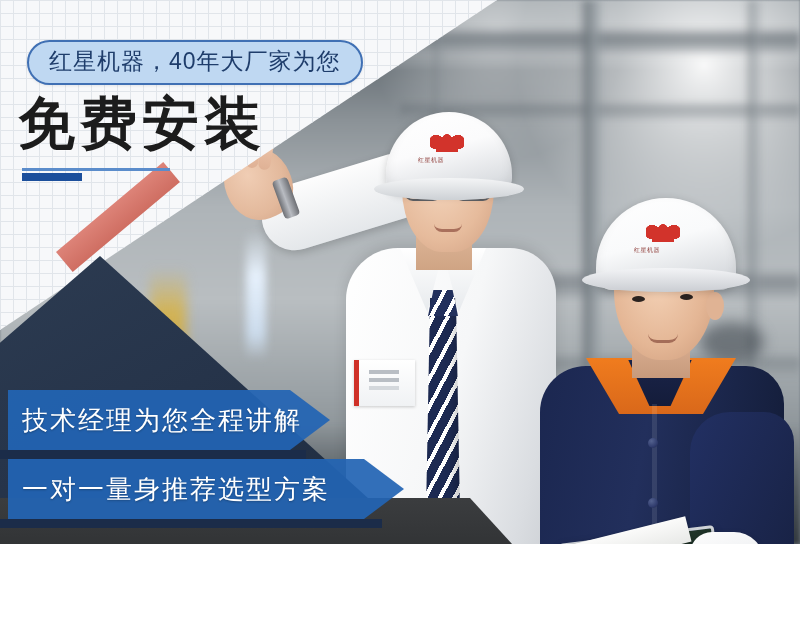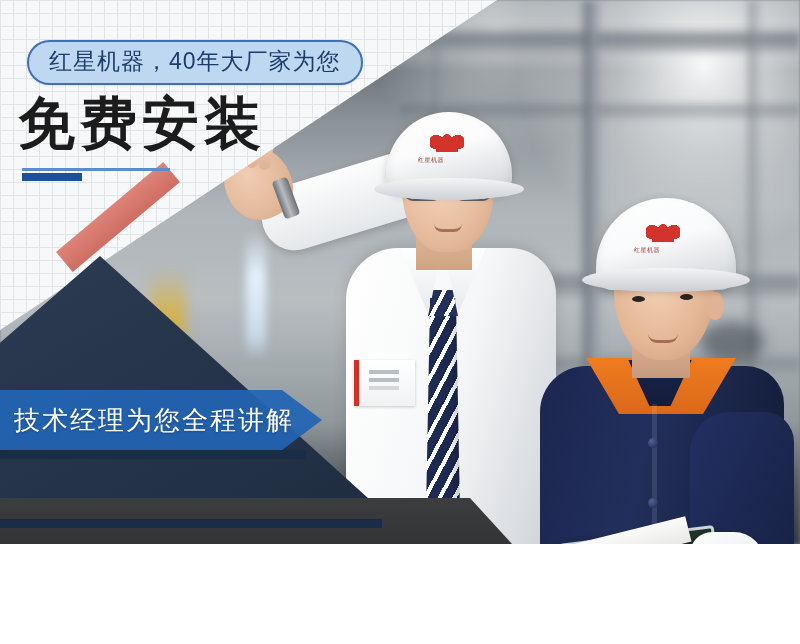--- a/index.html
+++ b/index.html
@@ -432,21 +432,21 @@
   .rule-thick {
     position: absolute;
     left: 22px; top: 173px;
     width: 60px; height: 8px;
     background: #1c4f9c;
   }
 
   
   .bar {
     position: absolute;
-    left: 0;
+    left: 8px;
     height: 60px;
     background: rgba(34,100,180,0.93);
     display: flex;
     align-items: center;
     box-shadow: 0 2px 6px rgba(0,0,0,.22);
   }
   .bar .bar-label {
     color: #ffffff;
     font-size: 26px;
     letter-spacing: 2px;
@@ -559,14 +559,17 @@
   <div class="rule-thin"></div>
   <div class="rule-thick"></div>
 
   <div class="bar-gap g1"></div>
   <div class="bar-gap g2"></div>
   <div class="bar-gap g3"></div>
 
   <div class="bar b1">
     <span class="bar-label">技术经理为您全程讲解</span>
   </div>
+  <div class="bar b2">
+    <span class="bar-label">一对一量身推荐选型方案</span>
+  </div>
 
 </div>
 
 </body></html>

